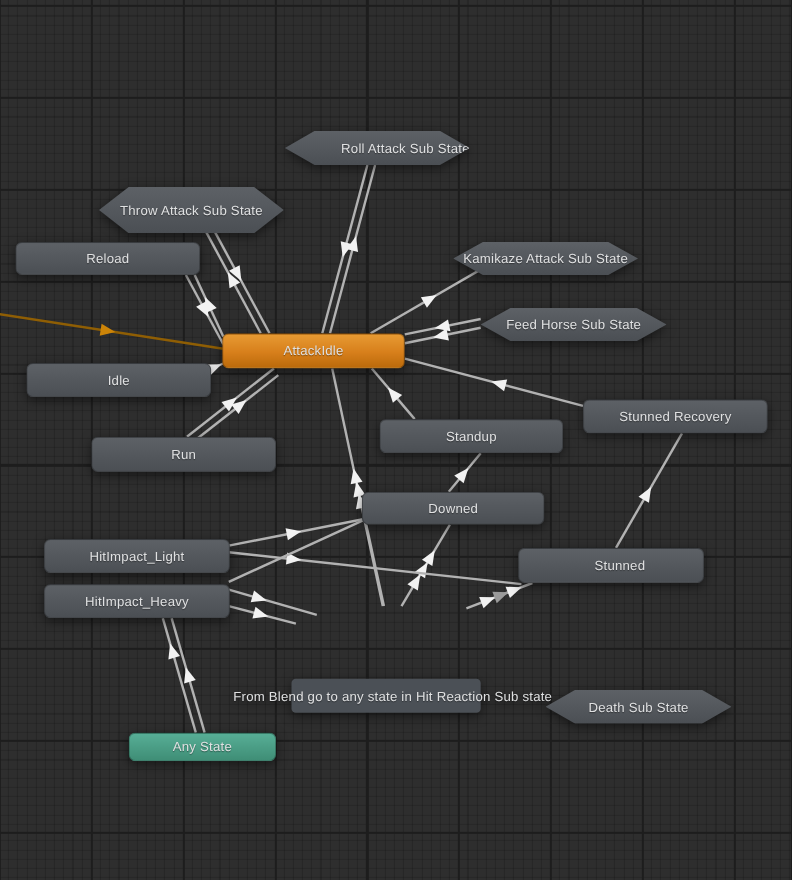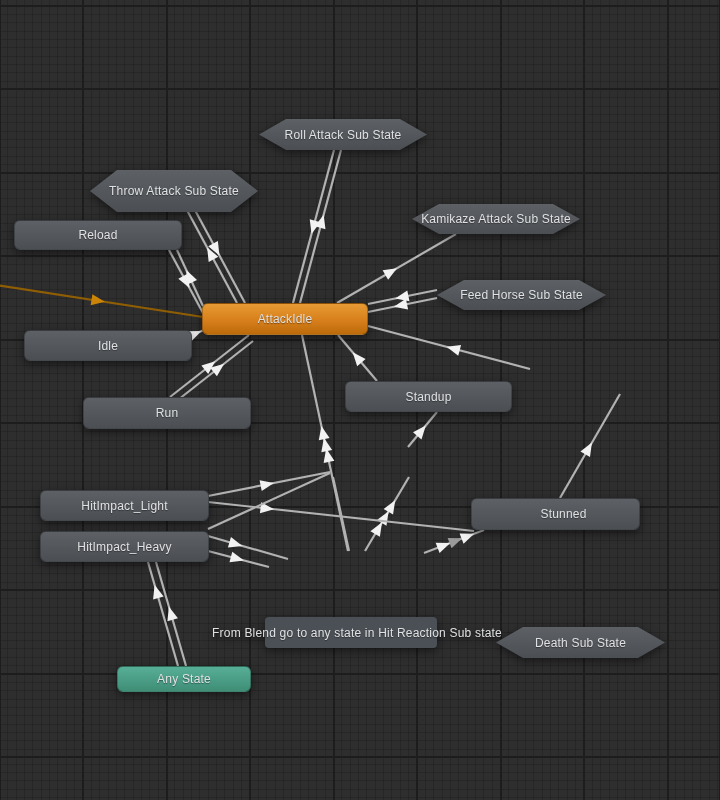--- a/index.html
+++ b/index.html
@@ -98,62 +98,72 @@
       <line x1="208" y1="536" x2="288" y2="559" stroke="#b2b2b2" stroke-width="2.2"></line>
       <polygon points="242.4080197794741,545.8923056865989 227.91389333958156,547.4480366223354 230.9532750132598,536.8762742791066" fill="#f2f2f2"></polygon>
       <line x1="208" y1="551" x2="269" y2="567" stroke="#b2b2b2" stroke-width="2.2"></line>
       <polygon points="243.92459718293497,560.4228451627371 229.47090246764483,562.3177618039626 232.26174203965914,551.677685935658" fill="#f2f2f2"></polygon>
       <line x1="178" y1="666" x2="148" y2="562" stroke="#b2b2b2" stroke-width="2.2"></line>
       <polygon points="154.62129511523364,584.9538230661433 163.647493659308,596.4005579649233 153.07843415631817,599.4493251292474" fill="#f2f2f2"></polygon>
       <line x1="186" y1="666" x2="156" y2="562" stroke="#b2b2b2" stroke-width="2.2"></line>
       <polygon points="168.92129511523365,606.7938230661433 177.947493659308,618.2405579649234 167.37843415631818,621.2893251292475" fill="#f2f2f2"></polygon>
     </svg>
 <div class="node hex" style="left: 259px; top: 119px; width: 168px; height: 31px;">
-      <div class="shape" style="background: linear-gradient(rgb(93, 97, 102), rgb(75, 79, 84));">
+      <div class="shape" style="background: linear-gradient(rgb(93, 97, 102), rgb(75, 79, 84)); justify-content: flex-end;">
         <span class="label">Roll Attack Sub State</span>
       </div>
     </div>
     <div class="node hex" style="left: 90px; top: 170px; width: 168px; height: 42px;">
       <div class="shape" style="background: linear-gradient(rgb(93, 97, 102), rgb(75, 79, 84));">
         <span class="label">Throw Attack Sub State</span>
       </div>
     </div>
     <div class="node rect" style="left: 14px; top: 220px; width: 168px; height: 30px;">
       <div class="shape" style="background: linear-gradient(rgb(93, 97, 102), rgb(75, 79, 84));">
         <span class="label">Reload</span>
       </div>
     </div>
-    <div class="node hex" style="left: 412px; top: 204px; width: 168px; height: 30px;">
+    <div class="node hex" style="left: 412px; top: 220px; width: 168px; height: 30px;">
       <div class="shape" style="background: linear-gradient(rgb(93, 97, 102), rgb(75, 79, 84));">
         <span class="label">Kamikaze Attack Sub State</span>
       </div>
     </div>
     <div class="node rect" style="left: 202px; top: 303px; width: 166px; height: 32px;">
       <div class="shape" style="background: linear-gradient(rgb(231, 154, 51) 0%, rgb(215, 127, 27) 55%, rgb(187, 106, 11) 100%);">
         <span class="label">AttackIdle</span>
       </div>
     </div>
     <div class="node hex" style="left: 437px; top: 280px; width: 169px; height: 30px;">
       <div class="shape" style="background: linear-gradient(rgb(93, 97, 102), rgb(75, 79, 84));">
         <span class="label">Feed Horse Sub State</span>
       </div>
     </div>
     <div class="node rect" style="left: 24px; top: 330px; width: 168px; height: 31px;">
       <div class="shape" style="background: linear-gradient(rgb(93, 97, 102), rgb(75, 79, 84));">
         <span class="label">Idle</span>
       </div>
     </div>
+    <div class="node rect" style="left: 530px; top: 363px; width: 168px; height: 31px;">
+      <div class="shape" style="background: linear-gradient(rgb(93, 97, 102), rgb(75, 79, 84));">
+        <span class="label">Stunned Recovery</span>
+      </div>
+    </div>
     <div class="node rect" style="left: 83px; top: 397px; width: 168px; height: 32px;">
       <div class="shape" style="background: linear-gradient(rgb(93, 97, 102), rgb(75, 79, 84));">
         <span class="label">Run</span>
       </div>
     </div>
     <div class="node rect" style="left: 345px; top: 381px; width: 167px; height: 31px;">
       <div class="shape" style="background: linear-gradient(rgb(93, 97, 102), rgb(75, 79, 84));">
         <span class="label">Standup</span>
+      </div>
+    </div>
+    <div class="node rect" style="left: 329px; top: 447px; width: 166px; height: 30px;">
+      <div class="shape" style="background: linear-gradient(rgb(93, 97, 102), rgb(75, 79, 84));">
+        <span class="label">Downed</span>
       </div>
     </div>
     <div class="node rect" style="left: 40px; top: 490px; width: 169px; height: 31px;">
       <div class="shape" style="background: linear-gradient(rgb(93, 97, 102), rgb(75, 79, 84));">
         <span class="label">HitImpact_Light</span>
       </div>
     </div>
     <div class="node rect" style="left: 471px; top: 498px; width: 169px; height: 32px;">
       <div class="shape" style="background: linear-gradient(rgb(93, 97, 102), rgb(75, 79, 84)); padding-left: 16px;">
         <span class="label">Stunned</span>

